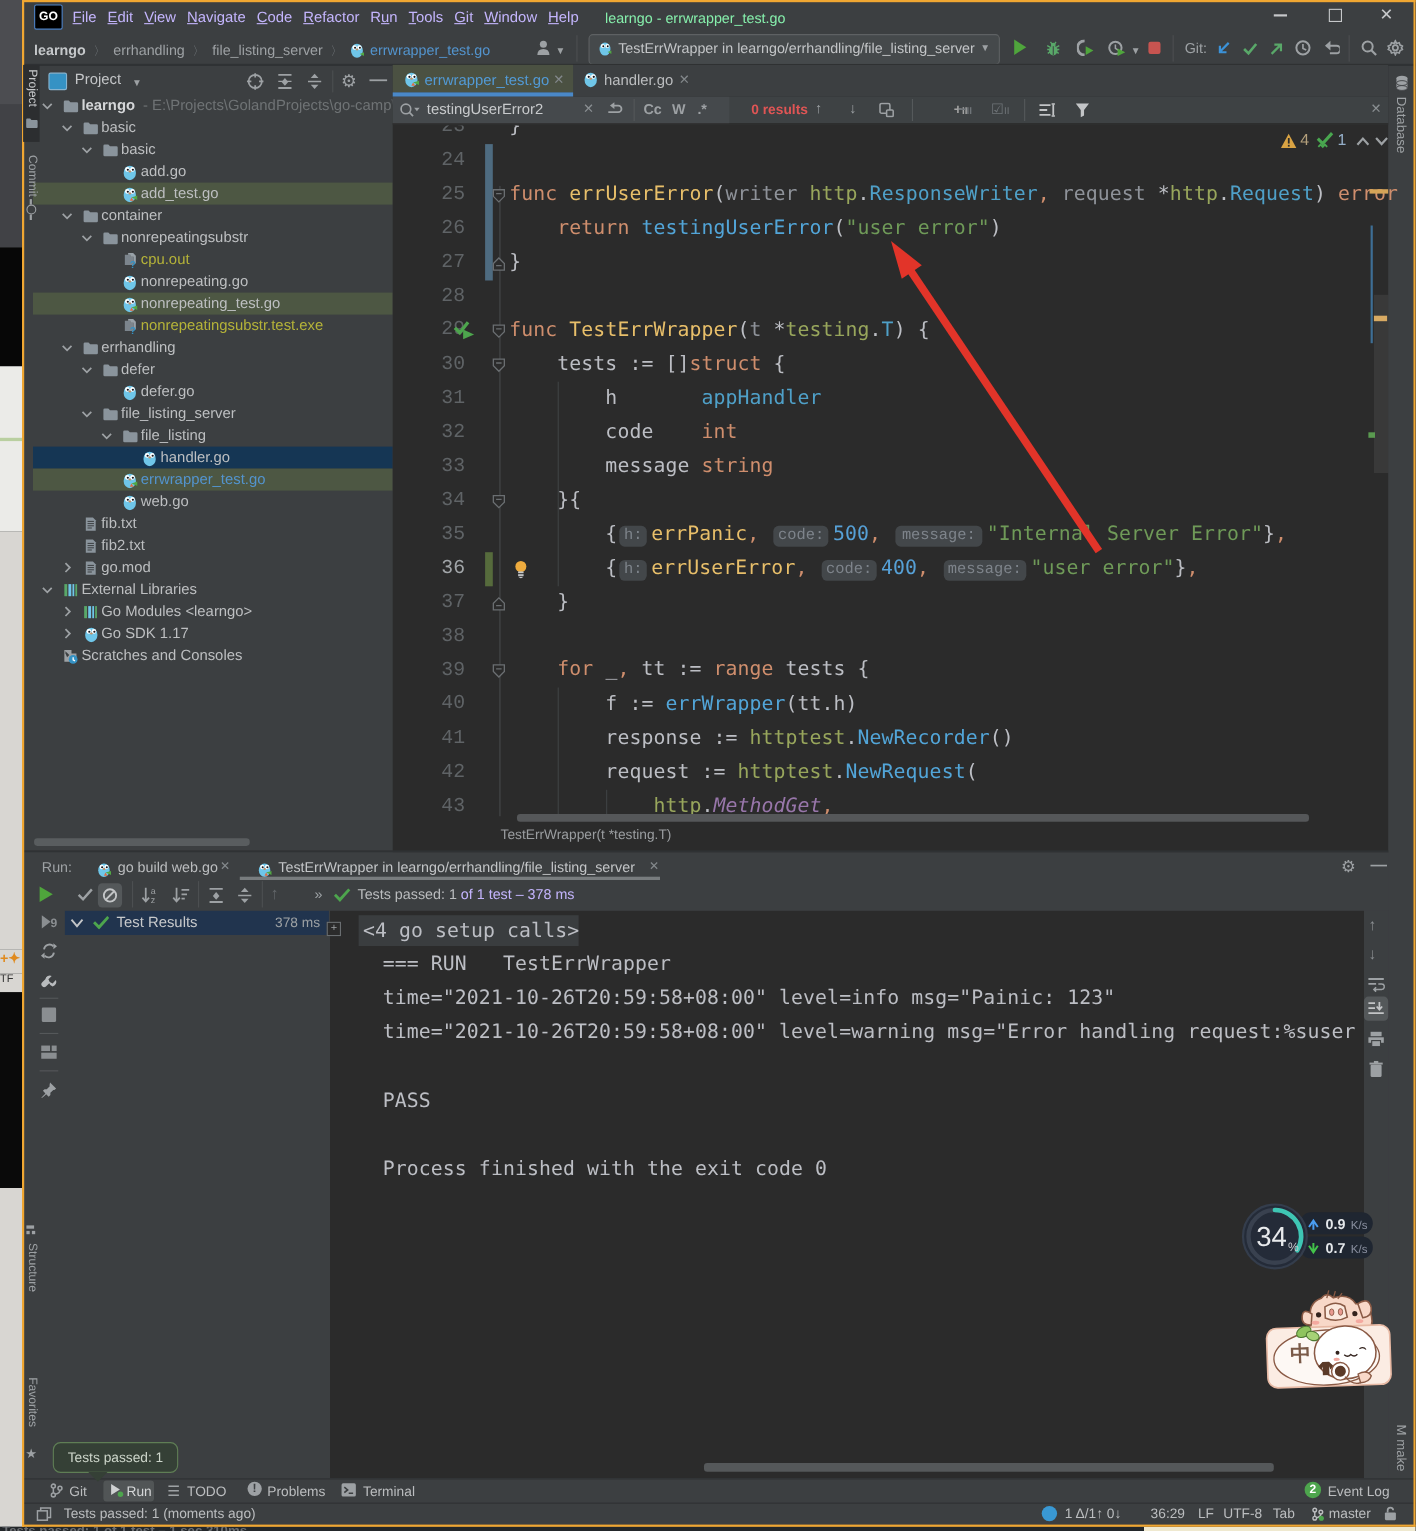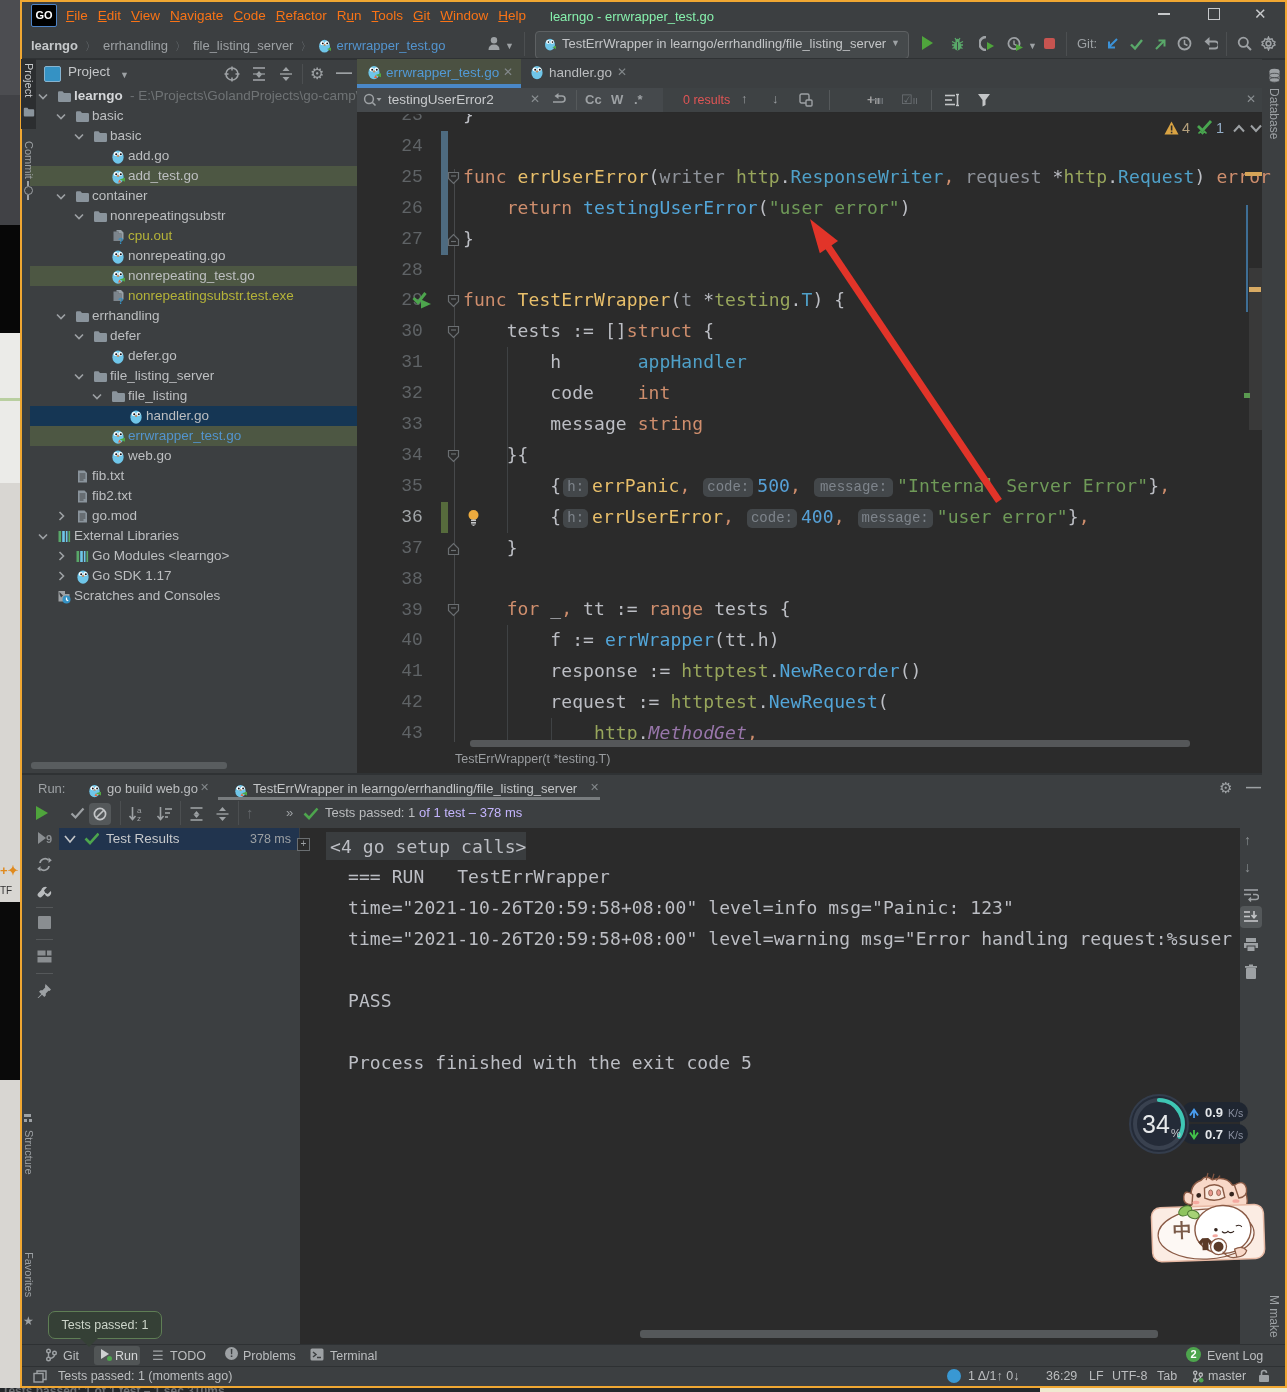--- a/index.html
+++ b/index.html
@@ -49,21 +49,21 @@
     <div class="abs" style="left:0;top:902px;width:21px;height:178px;background:#0a0a0a;"></div>
     <div class="abs" style="left:0;top:1080px;width:21px;height:308px;background:#d8d6d2;"></div>
     <div class="abs" style="left:0;top:1388px;width:1040px;height:4px;background:#23272a;color:#6c6f73;font-size:12px;font-weight:bold;line-height:7px;overflow:hidden;padding-left:2px;">Tests passed: 1 of 1 test – 1 sec 310ms</div>
     <div class="abs" style="left:1040px;top:1388px;width:247px;height:4px;background:#efe9d0;"></div>
   </div>
 
   <div class="abs bg3" style="left:20px;top:0;width:1267px;height:1388px;"></div>
   <div id="titlebar">
 
     <div class="abs" style="left:31px;top:4px;width:24px;height:21px;background:#000;border:1px solid #4e84c8;border-radius:2px;color:#fff;font-size:11px;font-weight:bold;text-align:center;line-height:21px;">GO</div>
-    <div class="abs" style="left:66px;top:6px;height:20px;color:#f97316;font-size:13.5px;line-height:20px;white-space:nowrap;">
+    <div class="abs" style="left:66px;top:6px;height:20px;color:#c4b5fd;font-size:13.5px;line-height:20px;white-space:nowrap;">
       <span style="margin-right:10px;"><u>F</u>ile</span><span style="margin-right:10px;"><u>E</u>dit</span><span style="margin-right:10px;"><u>V</u>iew</span><span style="margin-right:10px;"><u>N</u>avigate</span><span style="margin-right:10px;"><u>C</u>ode</span><span style="margin-right:10px;"><u>R</u>efactor</span><span style="margin-right:10px;">R<u>u</u>n</span><span style="margin-right:10px;"><u>T</u>ools</span><span style="margin-right:10px;"><u>G</u>it</span><span style="margin-right:10px;"><u>W</u>indow</span><span><u>H</u>elp</span>
     </div>
     <div class="abs" style="left:550px;top:7px;color:#86efac;font-size:13px;line-height:20px;">learngo - errwrapper_test.go</div>
 
     <div class="abs" style="left:1158px;top:13px;width:12px;height:1.5px;background:#c6c8ca;"></div>
     <div class="abs" style="left:1208px;top:8px;width:10px;height:10px;border:1.5px solid #c6c8ca;"></div>
     <div class="abs" style="left:1254px;top:7px;width:14px;height:14px;color:#c6c8ca;font-size:15px;line-height:14px;">✕</div>
   </div>
   <div id="toolbar2">
 
@@ -481,21 +481,21 @@
     <div class="abs" style="left:388px;top:92px;color:#c8cacc;font-size:13.5px;">testingUserError2</div>
     <div class="abs" style="left:530px;top:92px;color:#8a8f92;font-size:12px;">✕</div>
     <svg class="abs" style="left:551px;top:92px;" width="16" height="14" viewBox="0 0 16 14">
         <path d="M2 10 L11 10 A3 3 0 0 0 11 4 L7 4" fill="none" stroke="#9da1a4" stroke-width="1.6"></path>
         <polygon points="7.5,1 7.5,7 3.5,4" fill="#9da1a4"></polygon>
       </svg>
     <div class="abs" style="left:576px;top:90px;width:1px;height:20px;background:#55595b;"></div>
     <div class="abs" style="left:585px;top:92px;color:#9da1a4;font-size:13px;font-weight:bold;">Cc</div>
     <div class="abs" style="left:611px;top:92px;color:#9da1a4;font-size:13px;font-weight:bold;">W</div>
     <div class="abs" style="left:634px;top:92px;color:#9da1a4;font-size:13px;font-weight:bold;">.*</div>
-    <div class="abs" style="left:683px;top:93px;color:#e05555;font-size:12.5px;font-weight:normal;">0 results</div>
+    <div class="abs" style="left:683px;top:93px;color:#e05555;font-size:12.5px;font-weight:bold;">0 results</div>
     <div class="abs" style="left:741px;top:91px;color:#9da1a4;font-size:13px;">↑</div>
     <div class="abs" style="left:772px;top:91px;color:#9da1a4;font-size:13px;">↓</div>
     <svg class="abs" style="left:799px;top:93px;" width="14" height="14" viewBox="0 0 14 14">
         <rect x="1" y="1" width="9" height="9" rx="1.5" fill="none" stroke="#9da1a4" stroke-width="1.4"></rect>
         <rect x="7" y="7" width="6" height="6" rx="1" fill="#3e4244" stroke="#9da1a4" stroke-width="1.4"></rect>
       </svg>
     <div class="abs" style="left:829px;top:90px;width:1px;height:20px;background:#55595b;"></div>
     <div class="abs" style="left:839px;top:92px;color:#a3a3a3;font-size:13px;font-weight:bold;margin-left:28px;">+<span style="font-size:9px;">II</span></div>
     <div class="abs" style="left:871px;top:92px;color:#6f7478;font-size:13px;font-weight:bold;">−<span style="font-size:9px;">II</span></div>
     <div class="abs" style="left:901px;top:92px;color:#6f7478;font-size:13px;">☑<span style="font-size:9px;">II</span></div>
@@ -740,21 +740,21 @@
 
     <div class="abs bg2" style="left:300px;top:828px;width:940px;height:516px;"></div>
     <div class="abs" style="left:297px;top:838px;width:11px;height:11px;border:1px solid #6a6e71;color:#9da1a4;font-size:10px;line-height:10px;text-align:center;background:#2b2b2b;">+</div>
     <div class="abs mono" style="left:306px;top:832px;width:200px;height:28px;background:#3a3d3f;"></div>
     <div id="console" class="abs mono" style="left:300px;top:830px;width:940px;height:516px;overflow:hidden;font-size:18px;line-height:30.9px;letter-spacing:0.08px;color:#bcbec4;">
       <pre class="co" style="top:1.5px;left:10px;">&lt;4 go setup calls&gt;</pre>
       <pre class="co" style="top:32.4px;">=== RUN   TestErrWrapper</pre>
       <pre class="co" style="top:63.3px;">time="2021-10-26T20:59:58+08:00" level=info msg="Painic: 123"</pre>
       <pre class="co" style="top:94.2px;">time="2021-10-26T20:59:58+08:00" level=warning msg="Error handling request:%suser er</pre>
       <pre class="co" style="top:156px;">PASS</pre>
-      <pre class="co" style="top:217.8px;">Process finished with the exit code 5</pre>
+      <pre class="co" style="top:217.8px;">Process finished with the exit code 0</pre>
     </div>
 
     <div class="abs" style="left:1240px;top:828px;width:22px;height:516px;background:#3c3f41;"></div>
     <div class="abs" style="left:1244px;top:832px;color:#8a8e91;font-size:14px;">↑</div>
     <div class="abs" style="left:1244px;top:859px;color:#8a8e91;font-size:14px;">↓</div>
     <svg class="abs" style="left:1243px;top:888px;" width="16" height="14" viewBox="0 0 16 14">
         <line x1="1" y1="2" x2="15" y2="2" stroke="#9da1a4" stroke-width="1.6"></line>
         <line x1="1" y1="6.5" x2="8" y2="6.5" stroke="#9da1a4" stroke-width="1.6"></line>
         <path d="M10 6.5 L13 6.5 A2.5 2.5 0 0 1 13 11.5 L6 11.5 M8 9.5 L6 11.5 L8 13.5" stroke="#9da1a4" stroke-width="1.4" fill="none"></path>
       </svg>

